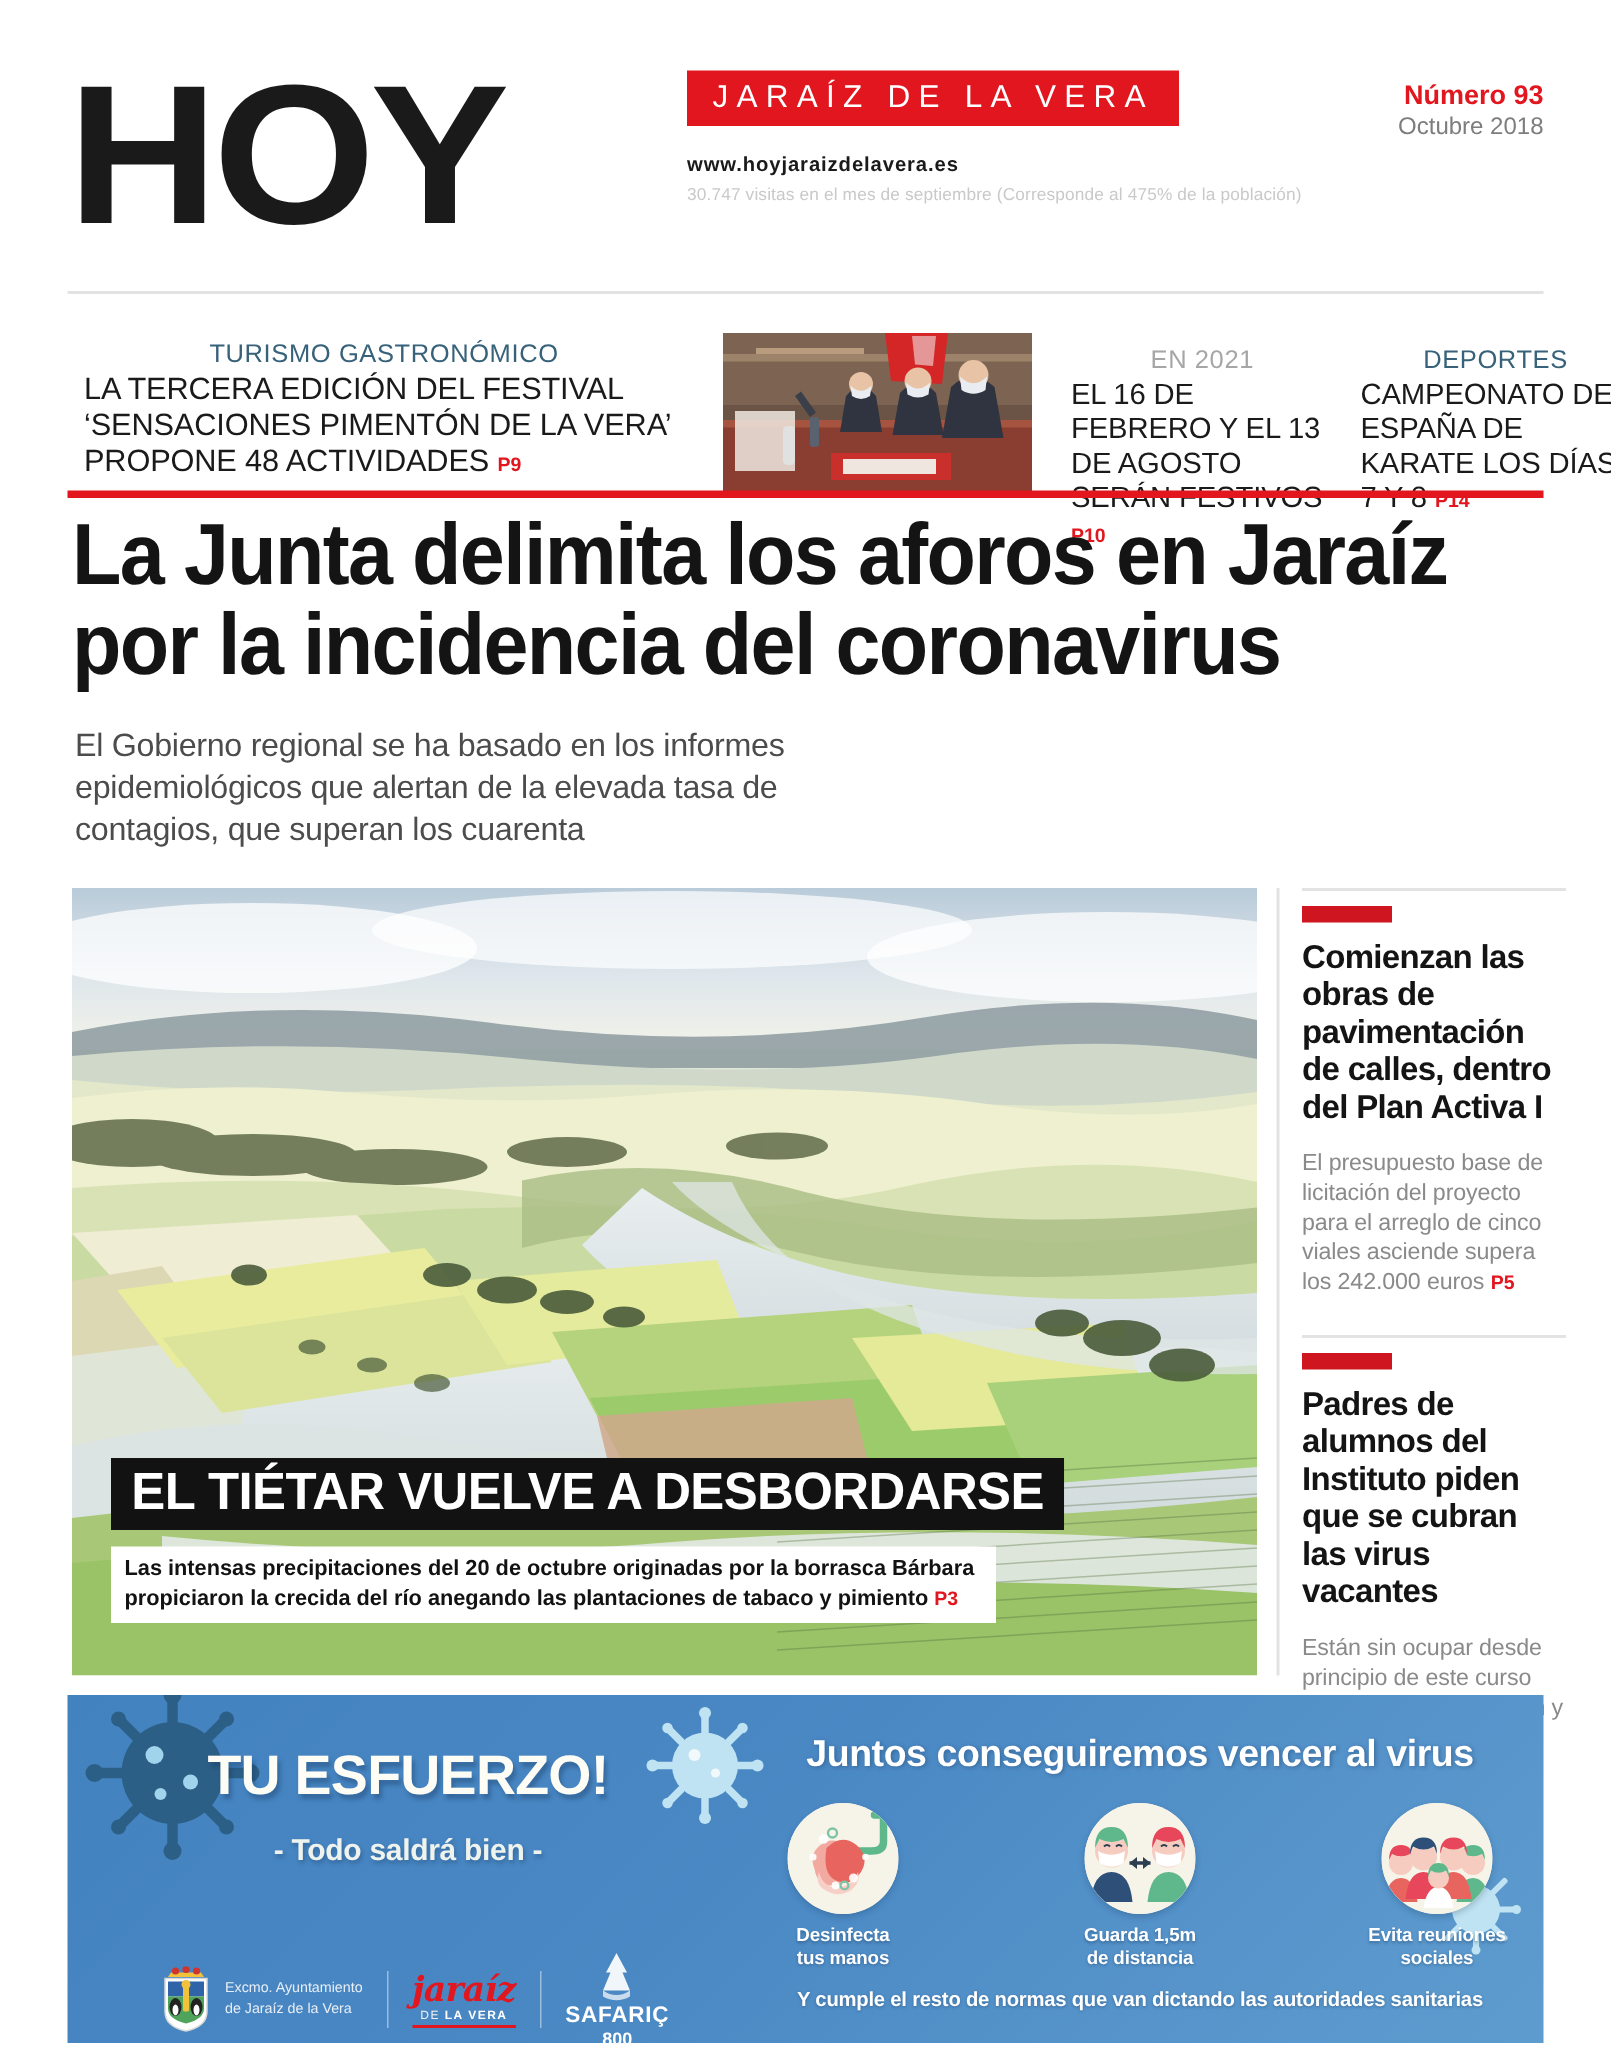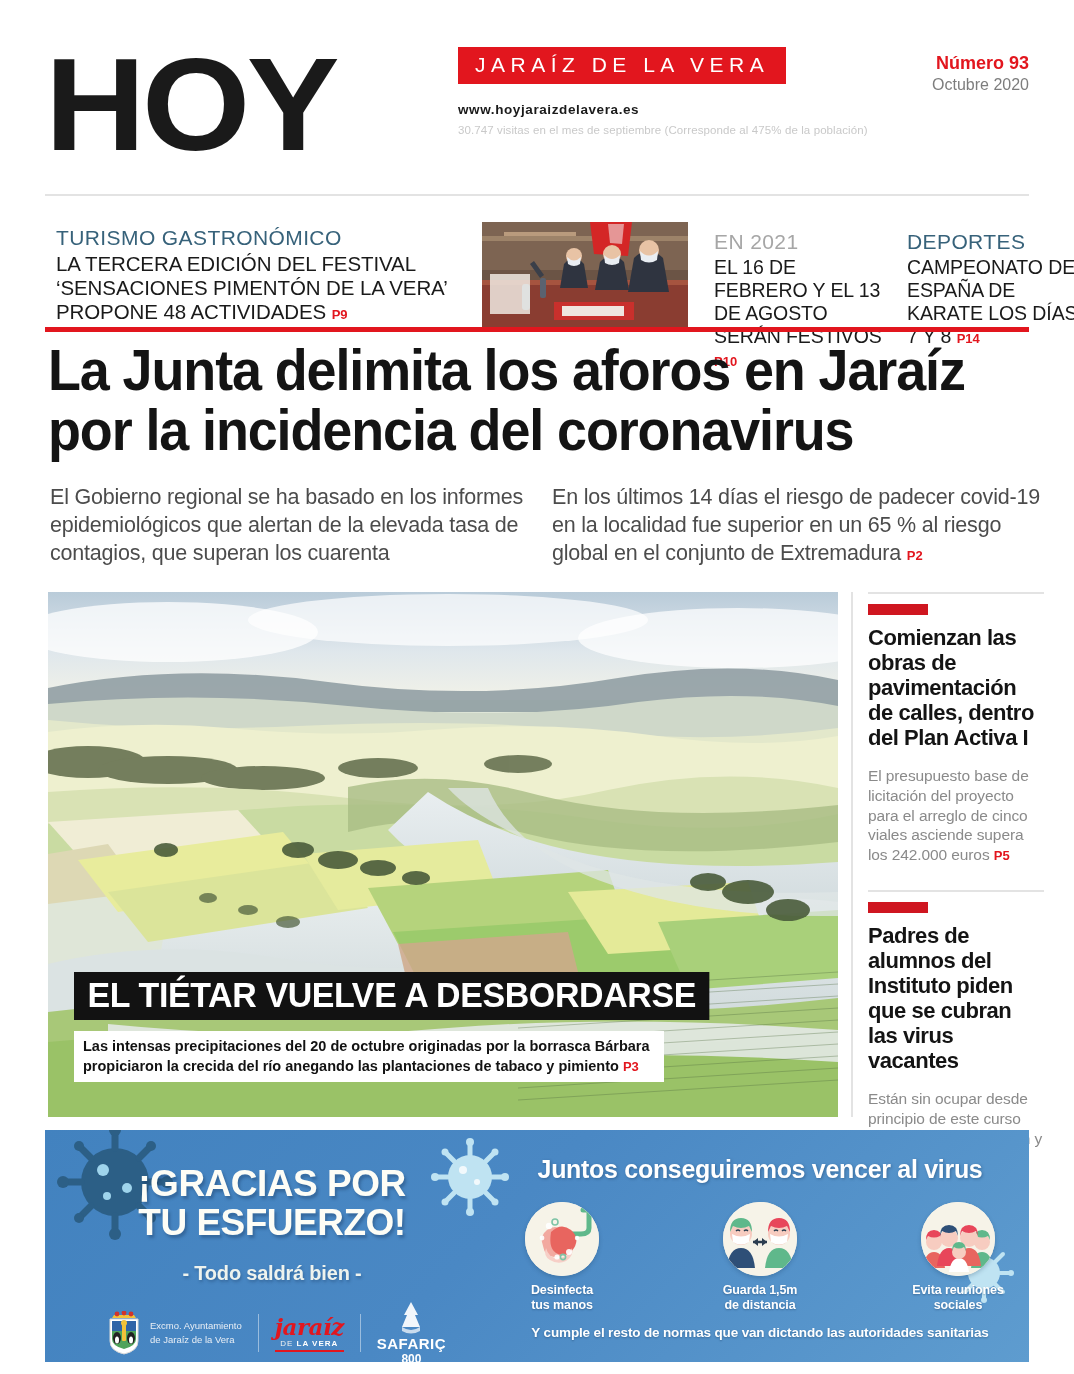--- a/index.html
+++ b/index.html
@@ -78,22 +78,22 @@
     position: absolute; left: 45px; top: 194px;
     width: 984px; height: 2px; background: #e3e3e3;
   }
 
   
   .teasers {
     position: absolute; left: 45px; top: 222px;
     width: 984px; height: 104px;
   }
   .teaser-kicker {
-    font-size: 21px; letter-spacing: 0.4px;
-    margin-bottom: 2px; font-weight: 400;
+    font-size: 17px; letter-spacing: 0.4px;
+    margin-bottom: 2px; font-weight: 400; text-align: center;
   }
   .teaser-head {
     font-size: 20.5px;
     font-weight: 400;
     color: #1a1a1a;
     line-height: 1.18;
     letter-spacing: -0.1px;
   }
   .pg { color: #e2161e; font-weight: bold; font-size: 13px; letter-spacing: 0; }
 
@@ -298,21 +298,21 @@
     <div class="logo-hoy">HOY</div>
 
     <div class="mast-center">
       <div class="jaraiz-badge">JARAÍZ DE LA VERA</div>
       <div class="mast-url">www.hoyjaraizdelavera.es</div>
       <div class="mast-visits">30.747 visitas en el mes de septiembre (Corresponde al 475% de la población)</div>
     </div>
 
     <div class="mast-right">
       <div class="mast-num">Número 93</div>
-      <div class="mast-date">Octubre 2020</div>
+      <div class="mast-date">Octubre 2018</div>
     </div>
   </div>
   <div class="rule-thin"></div>
 
   <div class="teasers">
 
     <div class="teaser-a">
       <div class="teaser-kicker">TURISMO GASTRONÓMICO</div>
       <div class="teaser-head"><span>LA TERCERA EDICIÓN DEL FESTIVAL ‘SENSACIONES PIMENTÓN DE LA VERA’ PROPONE 48 ACTIVIDADES</span> <span class="pg">P9</span></div>
     </div>
@@ -358,21 +358,20 @@
 
     <div class="teaser-c">
       <div class="teaser-kicker">DEPORTES</div>
       <div class="teaser-head"><span>CAMPEONATO DE ESPAÑA DE KARATE LOS DÍAS 7 Y 8</span> <span class="pg">P14</span></div>
     </div>
   </div>
   <div class="rule-red"></div>
 
   <h1 class="main-head">La Junta delimita los aforos en Jaraíz por la incidencia del coronavirus</h1>
   <div class="deck deck-left">El Gobierno regional se ha basado en los informes epidemiológicos que alertan de la elevada tasa de contagios, que superan los cuarenta</div>
-  <div class="deck deck-right"><span>En los últimos 14 días el riesgo de padecer covid-19 en la localidad fue superior en un 65 % al riesgo global en el conjunto de Extremadura</span> <span class="pg">P2</span></div>
 
   <div class="photo-wrap">
     <svg viewBox="0 0 790 525" preserveAspectRatio="none">
       <defs>
         <linearGradient id="sky" x1="0" y1="0" x2="0" y2="1">
           <stop offset="0%" stop-color="#b9cbd9"></stop>
           <stop offset="55%" stop-color="#dfe7ec"></stop>
           <stop offset="100%" stop-color="#f2f2e8"></stop>
         </linearGradient>
         <linearGradient id="water" x1="0" y1="0" x2="0" y2="1">
@@ -544,21 +543,20 @@
         </g>
         <circle cx="35" cy="8" r="3"></circle>
           <circle cx="35" cy="62" r="3"></circle>
         <circle cx="8" cy="35" r="3"></circle>
           <circle cx="62" cy="35" r="3"></circle>
       </g>
     </svg>
 
     <div class="ad-left">
       <div class="ad-thanks">
-        <div>¡GRACIAS POR</div>
         <div>TU ESFUERZO!</div>
       </div>
       <div class="ad-sub">- Todo saldrá bien -</div>
     </div>
 
     <div class="ad-right">
       <div class="ad-title">Juntos conseguiremos vencer al virus</div>
 
       <div class="ad-icons">
 

